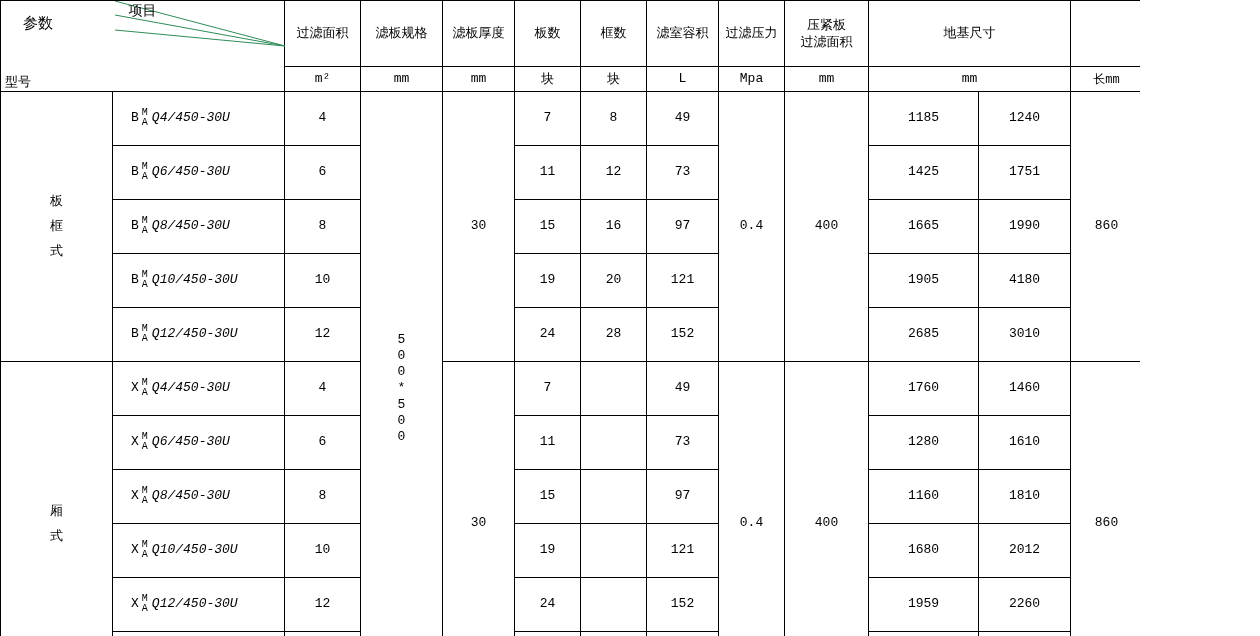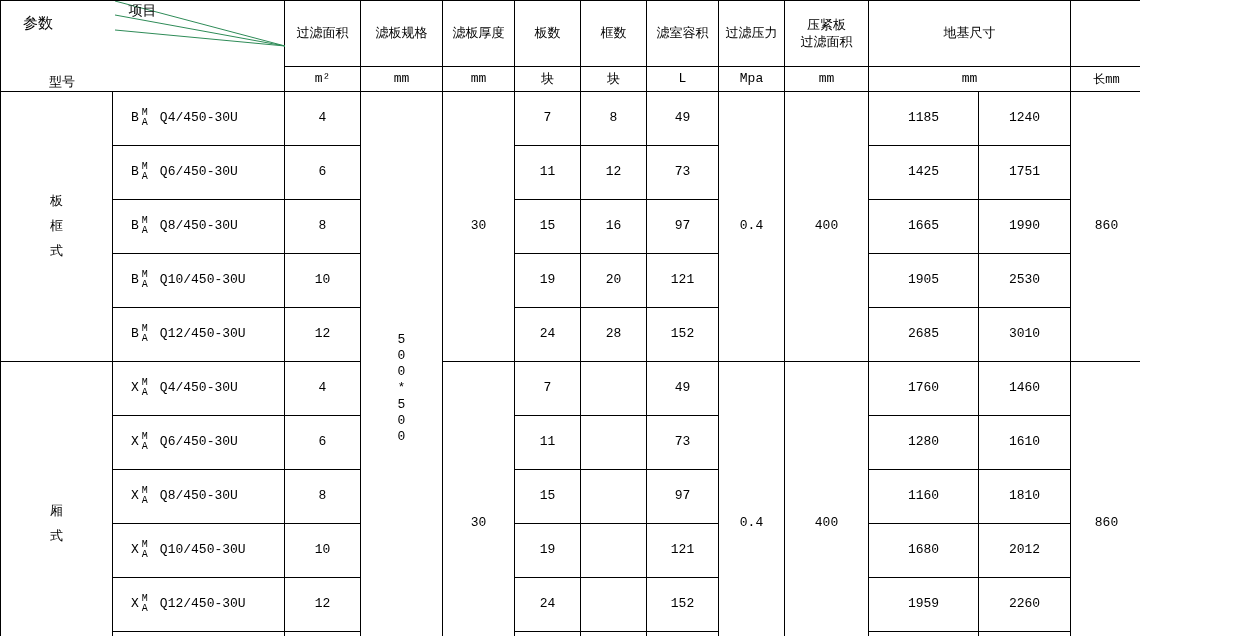--- a/index.html
+++ b/index.html
@@ -63,21 +63,20 @@
     position: absolute;
     top: 13px;
     left: 22px;
     font-size: 15px;
   }
   .corner .c-model {
     position: absolute;
     bottom: 1px;
     left: 4px;
     font-size: 13px;
-    margin-left: 44px;
   }
   .corner svg {
     position: absolute;
     top: 0;
     left: 0;
   }
   .vtext {
     font-family: "Liberation Mono", monospace;
     font-size: 14px;
     line-height: 1.35;
@@ -113,22 +112,22 @@
     text-align: center;
     margin: 0 4px 0 3px;
     position: relative;
     top: -1px;
   }
   .model-ma b {
     display: block;
     font-weight: normal;
   }
   .model-rest {
-    margin-left: 8px;
-    font-size: 13px;
+    font-size: 13px;
+    font-style: italic;
   }
   .num {
     font-family: "Liberation Mono", monospace;
     font-size: 13px;
   }
   .hdr-sub {
     height: 24px;
   }
   .two-line {
     font-size: 13px;
@@ -296,21 +295,21 @@
           <b>A</b>
         </span>
         <span class="model-rest">Q10/450-30U</span>
       </div>
     </td>
     <td class="num">10</td>
     <td class="num">19</td>
     <td class="num">20</td>
     <td class="num">121</td>
     <td class="num">1905</td>
-    <td class="num">2530</td>
+    <td class="num">4180</td>
     <td class="num">790</td>
   </tr>
 
   <tr>
     <td class="model-cell">
       <div class="model-inner">
         <span class="model-prefix">B</span>
         <span class="model-ma">
           <b>M</b>
           <b>A</b>

